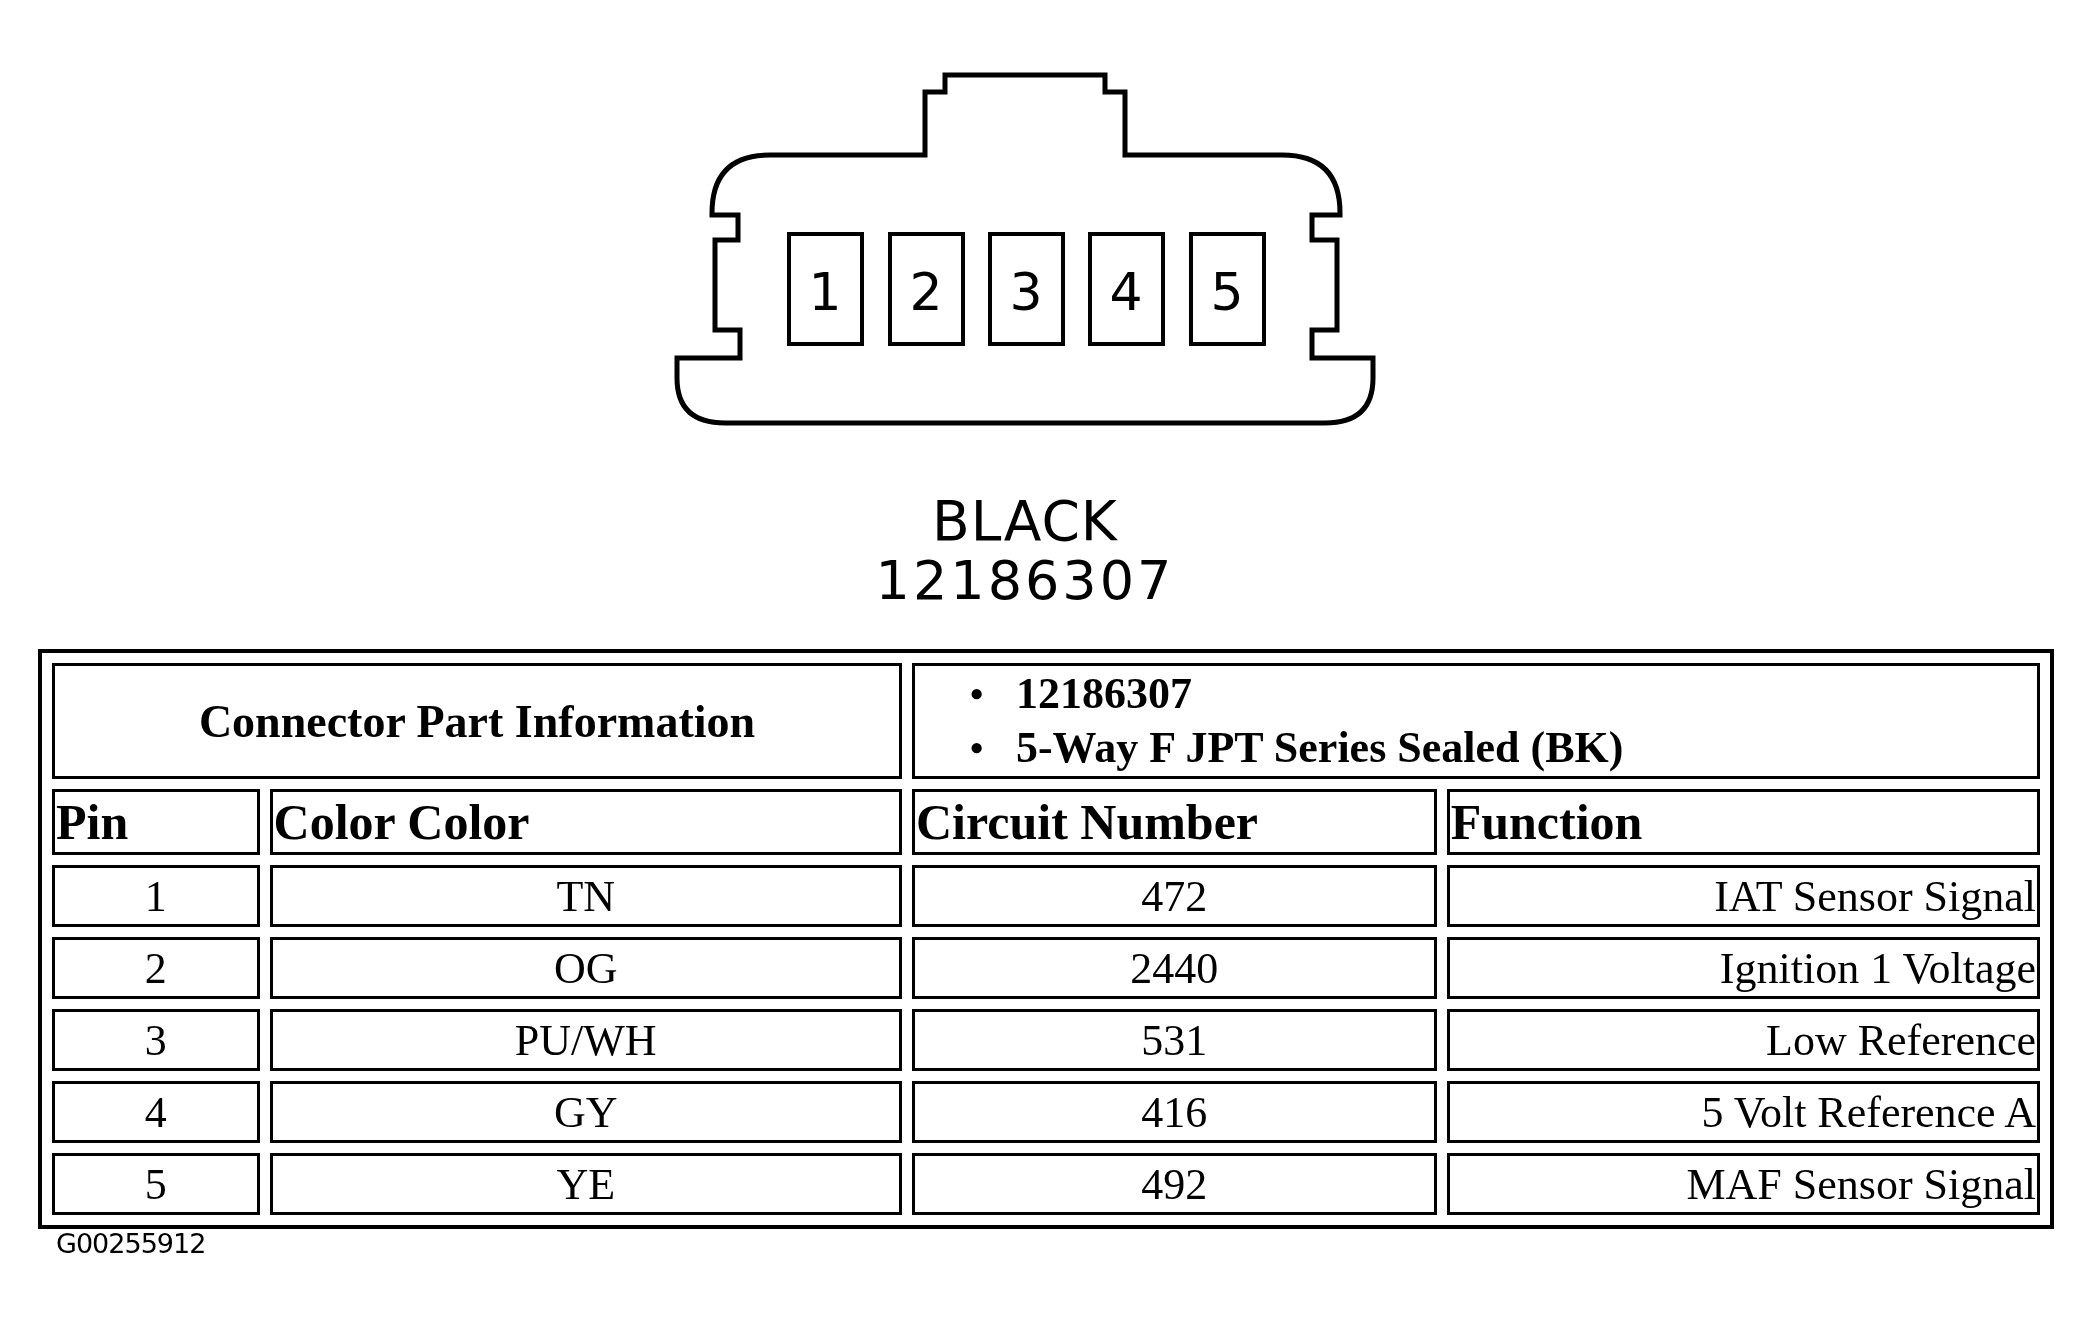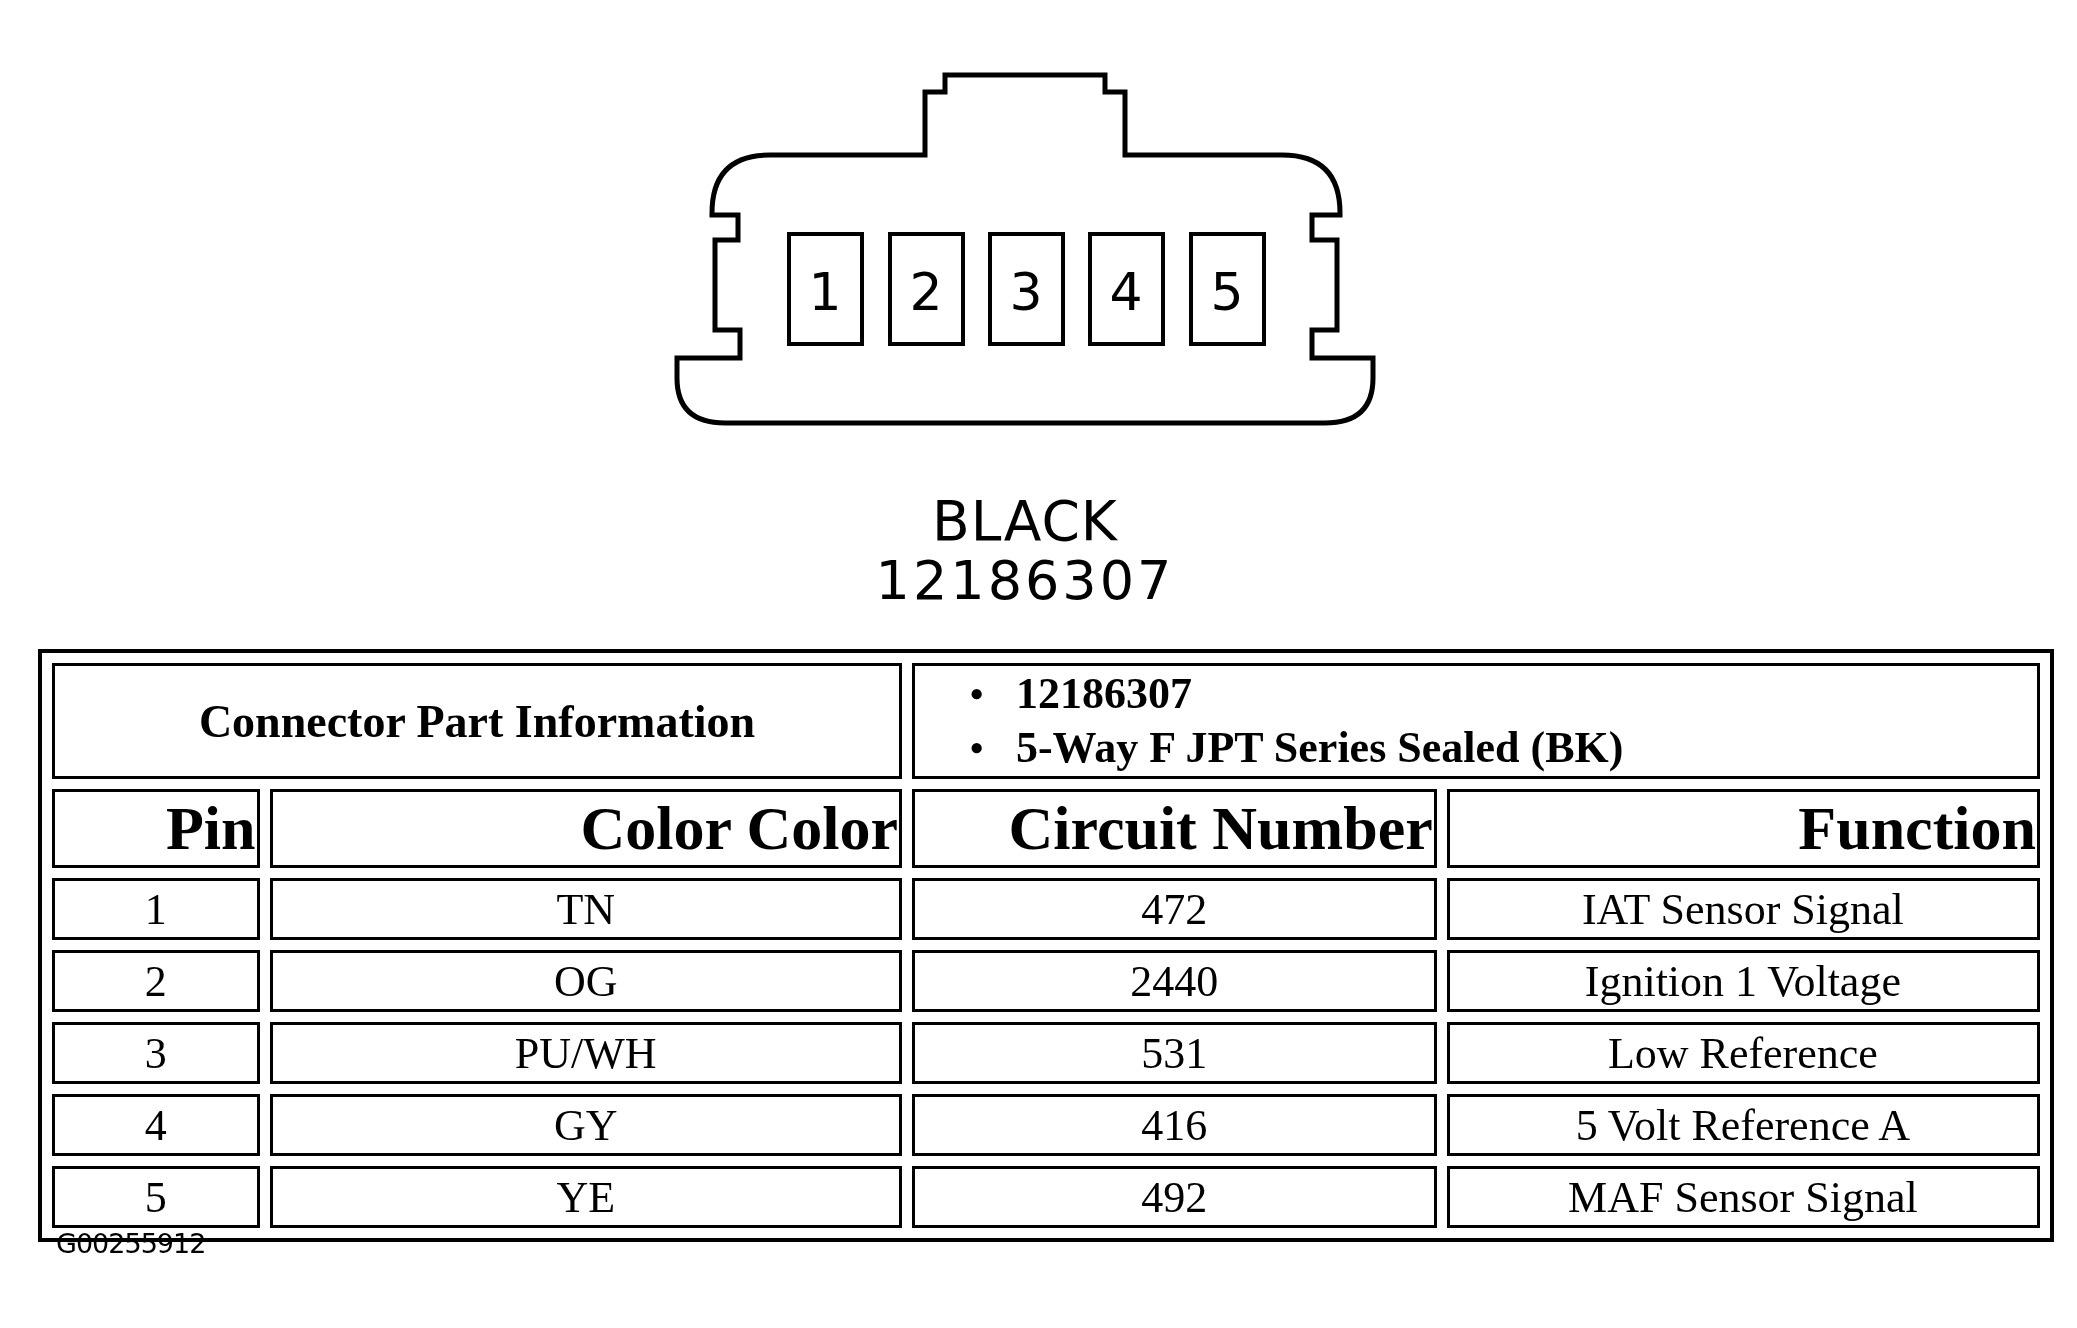--- a/index.html
+++ b/index.html
@@ -93,34 +93,34 @@
     align-items: center;
     line-height: 54px;
   }
   .bullet-dot {
     font-size: 38px;
     width: 46px;
     flex: 0 0 46px;
   }
   tr.cols td {
     height: 56px;
-    text-align: right;
+    text-align: left;
     vertical-align: middle;
     font-weight: bold;
-    font-size: 62px;
+    font-size: 50px;
     margin-top: 28px;
   }
   tr.data td {
     height: 54px;
     text-align: center;
     vertical-align: middle;
     font-size: 44px;
   }
   tr.data td.fn {
-    text-align: center;
+    text-align: right;
     padding-left: 0;
   }
 
   .fig-id {
     position: absolute;
     left: 56px; top: 1228px;
     font-family: "DejaVu Sans", sans-serif;
     font-size: 27px;
     letter-spacing: -1px;
   }

